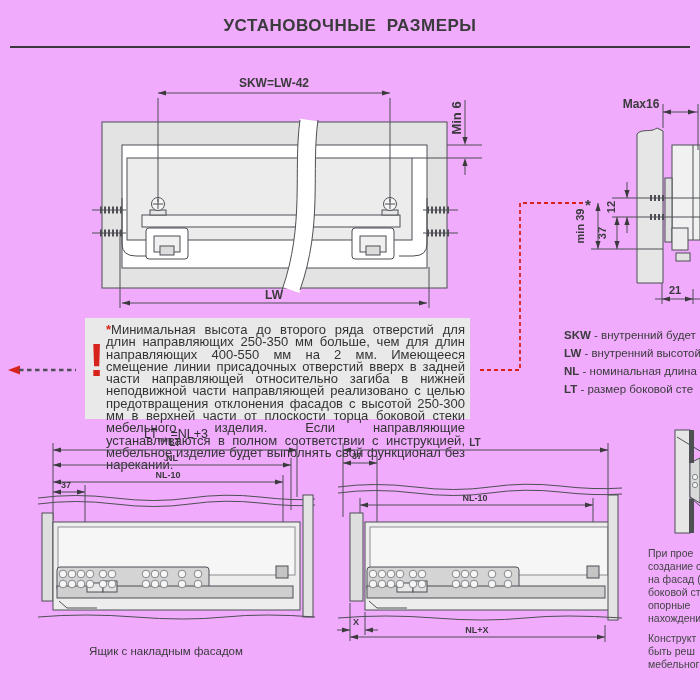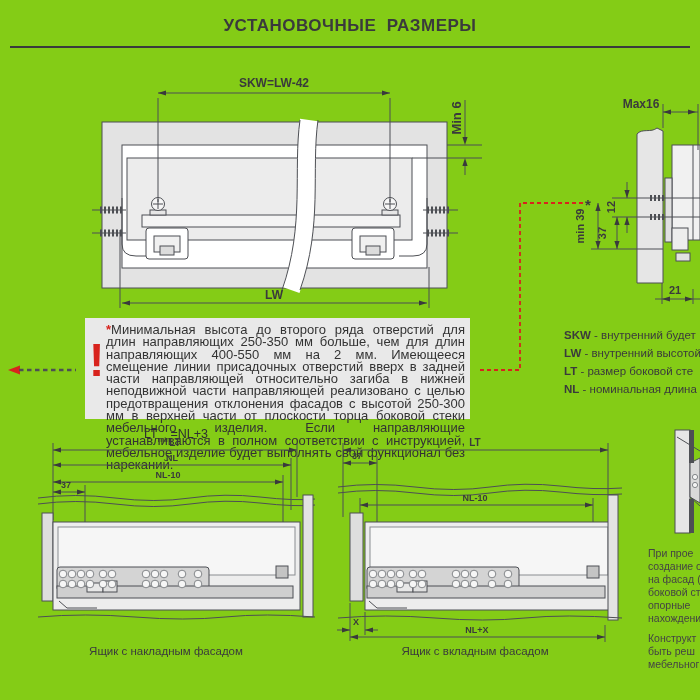--- a/index.html
+++ b/index.html
@@ -1,16 +1,16 @@
 <!DOCTYPE html>
 <html><head>
 <meta charset="utf-8">
 <style>
   html,body{margin:0;padding:0;background:#fff;}
-  #page{position:relative;width:700px;height:700px;background:#84cc16;overflow:hidden;
+  #page{position:relative;width:700px;height:700px;background:#f0abfc;overflow:hidden;
         font-family:"Liberation Sans",sans-serif;color:#3a3a3c;}
   svg{position:absolute;overflow:visible;}
   svg text{font-family:"Liberation Sans",sans-serif;fill:#3a3a3c;}
   .dimtxt{font-weight:bold;}
   line,path.ln,polyline{stroke:#4d4f54;fill:none;}
   
   #title{position:absolute;top:16px;left:0;width:700px;text-align:center;
          font-size:17px;font-weight:bold;letter-spacing:.5px;white-space:pre;color:#3a3a3c;}
   #rule{position:absolute;top:46px;left:10px;width:680px;height:2px;background:#3a3a3c;}
   
@@ -187,22 +187,22 @@
   </svg>
 
   <div id="warnbox">
     <div id="warn-ex">!</div>
     <div id="warn-text"><span class="red">*</span><span>Минимальная высота до второго ряда отверстий для длин направляющих 250-350 мм больше, чем для длин направляющих 400-550 мм на 2 мм. Имеющееся смещение линии присадочных отверстий вверх в задней части направляющей относительно загиба в нижней неподвижной части направляющей реализовано с целью предотвращения отклонения фасадов с высотой 250-300 мм в верхней части от плоскости торца боковой стеки мебельного изделия. Если направляющие устанавливаются в полном соответствии с инструкцией, мебельное изделие будет выполнять свой функционал без нареканий.</span></div>
   </div>
 
   <div id="legend">
     <div class="row"><span class="k">SKW</span><span> - </span><span>внутренний будет</span></div>
     <div class="row"><span class="k">LW</span><span> - </span><span>внутренний высотой</span></div>
+    <div class="row"><span class="k">NL</span><span> - </span><span>номинальная длина</span></div>
     <div class="row"><span class="k">LT</span><span> - </span><span>размер боковой сте</span></div>
-    <div class="row"><span class="k">NL</span><span> - </span><span>номинальная длина</span></div>
   </div>
 
   <div class="dtitle" style="left:71px;top:427px;"><span>LT</span><sub>min</sub><span>=NL+3</span></div>
 
   <svg style="left:30px;top:425px;" width="295" height="235" viewBox="0 0 295 235">
     <g stroke="#4d4f54" stroke-width="1">
 
       <g>
         <line x1="23" y1="18" x2="23" y2="95"></line>
           <line x1="267" y1="18" x2="267" y2="72"></line>
@@ -363,21 +363,20 @@
         <circle cx="65" cy="159" r="3.8"></circle>
       <circle cx="78" cy="159" r="3.8"></circle>
         <circle cx="87" cy="159" r="3.8"></circle>
       <circle cx="121" cy="159" r="3.8"></circle>
         <circle cx="130" cy="159" r="3.8"></circle>
         <circle cx="139" cy="159" r="3.8"></circle>
       <circle cx="157" cy="159" r="3.8"></circle>
         <circle cx="173" cy="159" r="3.8"></circle>
     </g>
   </svg>
-  <div class="caption" style="left:355px;top:645px;">Ящик с вкладным фасадом</div>
 
   <svg style="left:645px;top:425px;" width="55" height="125" viewBox="0 0 55 125">
     <g stroke="#4d4f54" stroke-width="1">
       <rect x="30" y="5" width="15" height="103" fill="#e6e6e6"></rect>
       <line x1="32" y1="12" x2="55" y2="26"></line>
       <polygon points="45,38 55,33 55,78 45,72" fill="#d9d9d9"></polygon>
       <line x1="45" y1="72" x2="55" y2="81"></line>
     </g>
     <g>
       <line x1="46.5" y1="5" x2="46.5" y2="38" stroke="#ffd800" stroke-width="5"></line>

